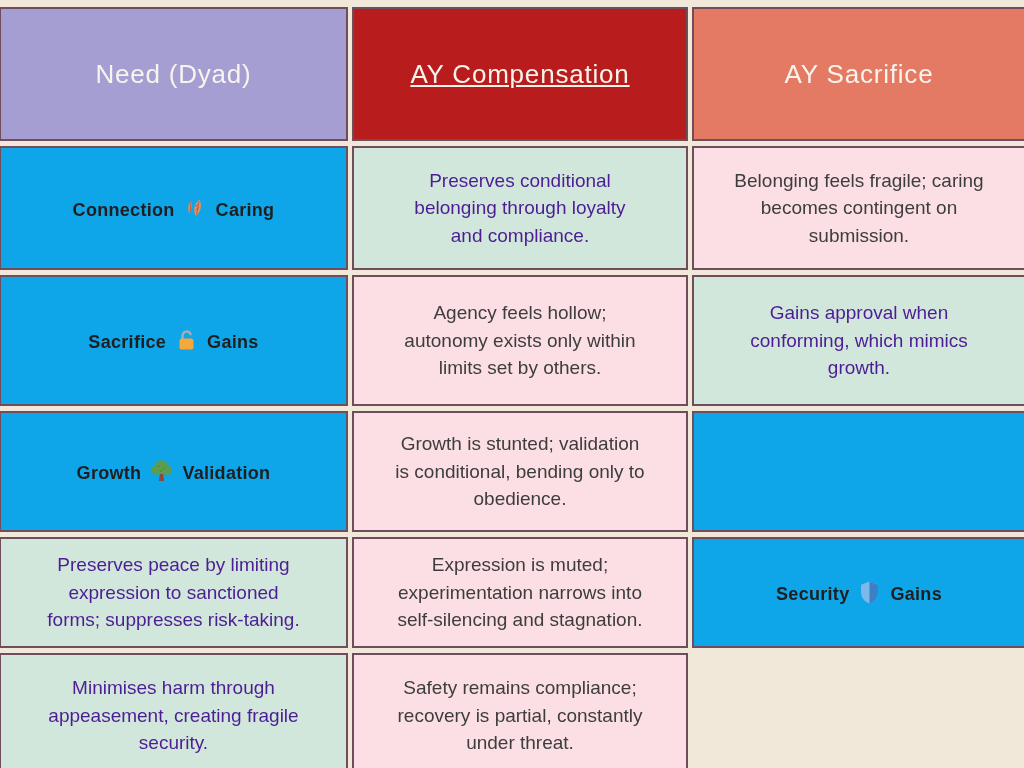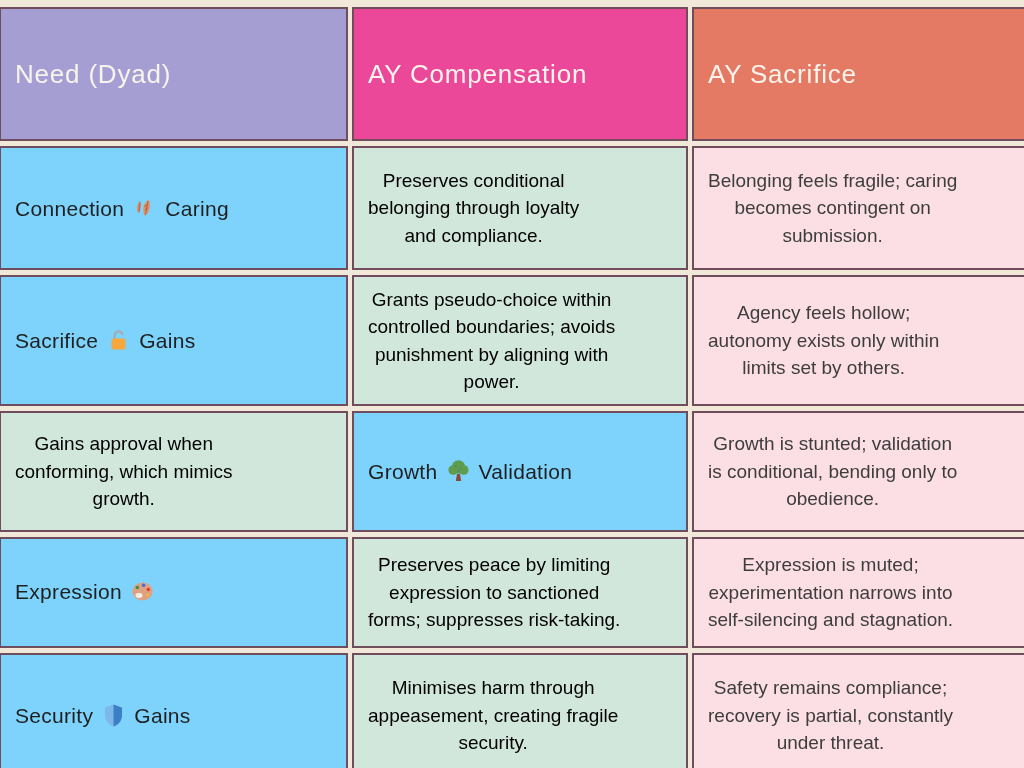--- a/index.html
+++ b/index.html
@@ -18,43 +18,44 @@
     column-gap: 4px;
     row-gap: 5px;
     margin-top: 7px;
     margin-left: -1px;
   }
   .cell {
     box-sizing: border-box;
     border: 2px solid #6f4d5c;
     display: flex;
     align-items: center;
+    justify-content: center;
     text-align: center;
     padding: 12px 14px;
   }
   .hdr {
     color: #f8f4ec;
     font-size: 26px;
     font-weight: 400;
     letter-spacing: 0.8px;
   }
   .hdr-need { background: #a49ed3; }
-  .hdr-comp { background: #ec4899; }
+  .hdr-comp { background: #b91c1c; text-decoration: underline; }
   .hdr-sacr { background: #e47a64; }
 
   .need {
-    background: #7dd3fc;
+    background: #0ea5e9;
     color: #1f1f1f;
-    font-size: 21px;
-    font-weight: normal;
+    font-size: 18px;
+    font-weight: bold;
     letter-spacing: 0.3px;
   }
   .comp {
     background: #d2e7db;
-    color: #000000;
+    color: #4c1d95;
     font-size: 19px;
     line-height: 1.44;
     white-space: pre-line;
   }
   .sacr {
     background: #fcdfe4;
     color: #3d3d3d;
     font-size: 19px;
     line-height: 1.44;
     white-space: pre-line;
@@ -102,26 +103,20 @@
   </div>
 
   <div class="cell need">
     <div>
       <span>Sacrifice</span><svg class="icon" width="27" height="27" viewBox="0 0 27 27">
         <path d="M9.5 12 V8.6 A4.2 4.2 0 0 1 17.6 7.2" stroke="#9fb0b8" stroke-width="2.4" fill="none" stroke-linecap="round"></path>
         <rect x="6.5" y="11.5" width="14" height="11" rx="2.6" fill="#f6a83c"></rect>
       </svg><span>Gains</span>
     </div>
   </div>
-  <div class="cell comp">
-    <span>Grants pseudo-choice within
-controlled boundaries; avoids
-punishment by aligning with
-power.</span>
-  </div>
   <div class="cell sacr">
     <span>Agency feels hollow;
 autonomy exists only within
 limits set by others.</span>
   </div>
 
   <div class="cell comp">
     <span>Gains approval when
 conforming, which mimics
 growth.</span>
@@ -140,30 +135,20 @@
     </div>
   </div>
   <div class="cell sacr">
     <span>Growth is stunted; validation
 is conditional, bending only to
 obedience.</span>
   </div>
 
   <div class="cell need">
     <div class="need-two-line">
-      <div>
-        <span>Expression</span><svg class="icon" width="27" height="27" viewBox="0 0 27 27">
-          <ellipse cx="13.5" cy="13.5" rx="10.2" ry="9" fill="#e0a183"></ellipse>
-          <ellipse cx="10" cy="17.5" rx="3.4" ry="2.4" fill="#f7efe6"></ellipse>
-          <circle cx="8.3" cy="9.5" r="1.8" fill="#3e8f41"></circle>
-          <circle cx="14.5" cy="7.3" r="1.8" fill="#4171d6"></circle>
-          <circle cx="19.3" cy="11.5" r="1.8" fill="#d9442b"></circle>
-          <circle cx="18.6" cy="16.8" r="1.4" fill="#e8c23a"></circle>
-        </svg>
-      </div>
     </div>
   </div>
   <div class="cell comp">
     <span>Preserves peace by limiting
 expression to sanctioned
 forms; suppresses risk-taking.</span>
   </div>
   <div class="cell sacr">
     <span>Expression is muted;
 experimentation narrows into

